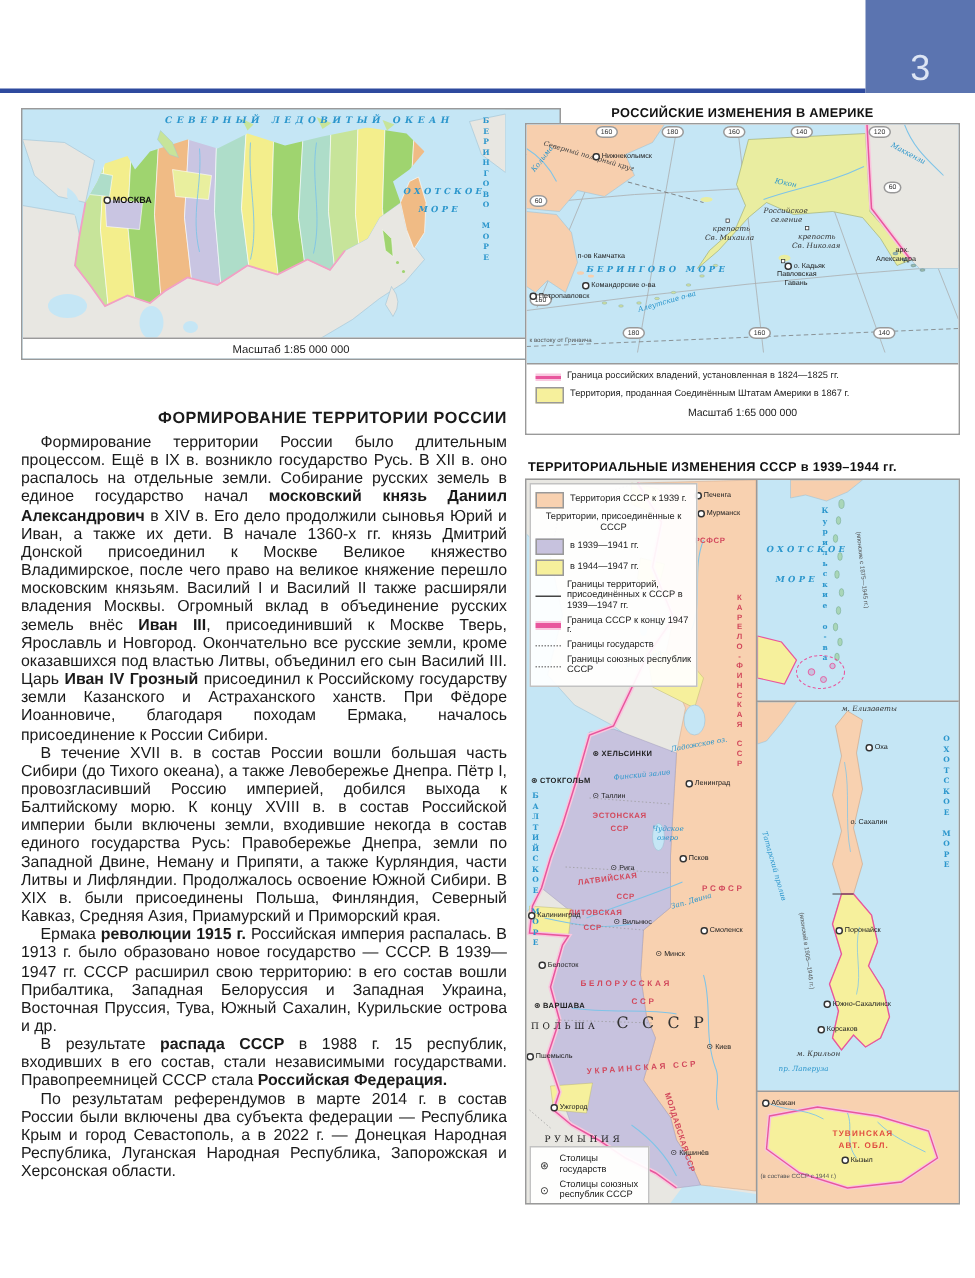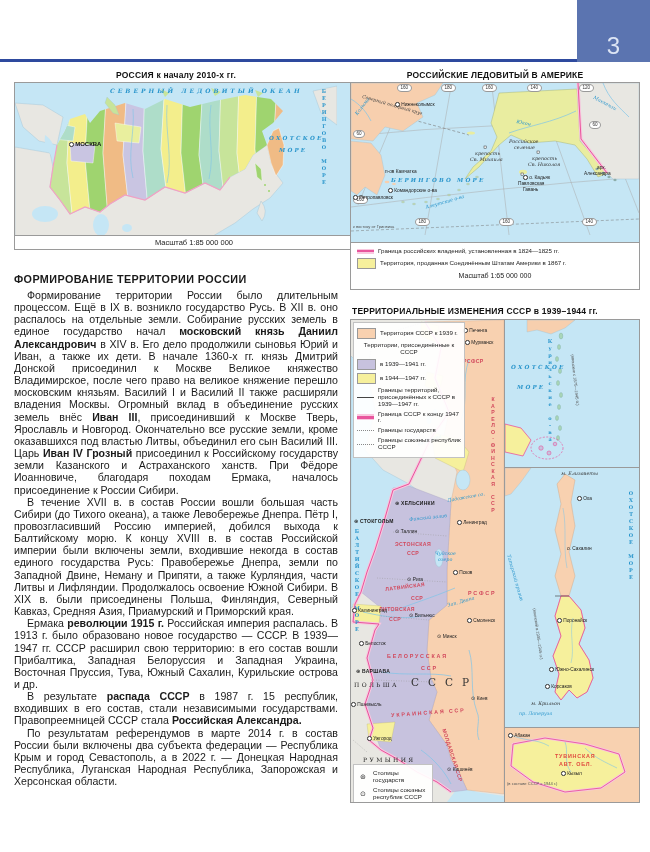--- a/index.html
+++ b/index.html
@@ -16,21 +16,21 @@
   .fig-russia{position:absolute;left:14px;top:70px;width:324px;}
   .fig-russia .mbox{width:360px;height:168px;margin-top:2px;}
   .fig-america{position:absolute;left:350px;top:70px;width:290px;}
   .fig-america .mbox{width:290px;height:208px;margin-top:2px;background:#fff;}
   .scalebar{position:absolute;left:0;bottom:0;width:100%;height:13px;background:#fff;
             border-top:1px solid #9a9a9a;font-size:7.5px;text-align:center;line-height:13px;color:#222;}
   .am-legend{position:absolute;left:0;bottom:0;width:100%;height:47px;background:#fff;
              border-top:1px solid #9a9a9a;padding:3px 6px 0 6px;box-sizing:border-box;}
   .am-scale{font-size:7px;text-align:center;color:#222;margin-top:1px;}
   
-  .heading{position:absolute;left:14px;top:266px;width:324px;text-align:left;
+  .heading{position:absolute;left:14px;top:266px;width:324px;text-align:right;
            font-size:10.8px;font-weight:bold;letter-spacing:.4px;}
   .article{position:absolute;left:14px;top:289px;width:324px;height:516px;overflow:hidden;
            font-size:10.6px;line-height:12.15px;text-align:justify;}
   .article p{margin:0;text-indent:13px;}
   .article .b{font-weight:bold;}
   
   .fig-ussr{position:absolute;left:350px;top:306px;width:290px;}
   .fig-ussr .mbox{width:290px;height:484px;margin-top:3px;background:#e8e7e2;}
   .fig-ussr .map-ttl{text-align:left;padding-left:2px;}
   .inset{position:absolute;overflow:hidden;}
@@ -83,21 +83,20 @@
 <body>
 
 <div class="page">
 
   <div class="hdr-rule"></div>
   <div class="pagenum">
       <span>3</span>
     </div>
 
   <figure class="fig-russia" style="margin:0">
-    <div class="map-ttl">РОССИЯ к началу 2010-х гг.</div>
     <div class="mbox">
       <svg width="322" height="153" viewBox="0 0 322 153">
         <rect width="322" height="153" fill="#c5e6f5"></rect>
 
         <path d="M0,20 L28,22 L48,34 L42,62 L24,58 L8,44 Z" fill="#e8e7e2" stroke="#9fc3d5" stroke-width="0.4"></path>
         <path d="M0,64 L35,70 L38,84 L35,104 L45,117 L55,131 L70,124 L85,129 L95,121 L110,112 L130,117 L150,104 L170,110 L190,100 L205,107 L215,94 L230,86 L238,72 L252,62 L256,80 L262,92 L268,100 L255,115 L238,126 L220,140 L198,153 L0,153 Z" fill="#e8e7e2" stroke="#9fc3d5" stroke-width="0.4"></path>
         <path d="M298,8 L322,3 L322,42 L306,30 Z" fill="#e8e7e2" stroke="#9fc3d5" stroke-width="0.4"></path>
         <path d="M246,118 Q254,128 247,138 L242,130 Z" fill="#e8e7e2" stroke="#9fc3d5" stroke-width="0.4"></path>
 
         <clipPath id="ruClip">
@@ -147,21 +146,21 @@
           <span class="lbl cap" style="left: 54px; top: 58px;"><i class="dotm"></i>МОСКВА</span>
           <span class="lbl sea-sp" style="left: 254px; top: 52px;">ОХОТСКОЕ</span>
           <span class="lbl sea-sp" style="left: 264px; top: 64px;">МОРЕ</span>
           <span class="lbl sea-v" style="left: 306px; top: 5px; height: 95px;">БЕРИНГОВО МОРЕ</span>
         </div>
       <div class="scalebar">Масштаб 1:85 000 000</div>
     </div>
   </figure>
 
   <figure class="fig-america" style="margin:0">
-    <div class="map-ttl">РОССИЙСКИЕ ЛЕДОВИТЫЙ В АМЕРИКЕ</div>
+    <div class="map-ttl">РОССИЙСКИЕ ИЗМЕНЕНИЯ В АМЕРИКЕ</div>
     <div class="mbox">
       <svg width="288" height="160" viewBox="0 0 288 160">
         <rect width="288" height="160" fill="#c5e6f5"></rect>
 
         <g stroke="#aaa" stroke-width="0.5" fill="none">
           <path d="M56,4 L7,122"></path>
             <path d="M100,4 L74,152"></path>
             <path d="M141,4 L158,152"></path>
           <path d="M186,4 L239,152"></path>
             <path d="M238,4 L288,130"></path>
@@ -262,21 +261,21 @@
         <div class="am-scale">Масштаб 1:65 000 000</div>
       </div>
     </div>
   </figure>
 
   <h1 class="heading">ФОРМИРОВАНИЕ ТЕРРИТОРИИ РОССИИ</h1>
   <div class="article">
       <p><span>Формирование территории России было длительным процессом. Ещё в IX в. возникло государство Русь. В XII в. оно распалось на отдельные земли. Собирание русских земель в единое государство начал </span><span class="b">московский князь Даниил Александрович</span><span> в XIV в. Его дело продолжили сыновья Юрий и Иван, а также их дети. В начале 1360-х гг. князь Дмитрий Донской присоединил к Москве Великое княжество Владимирское, после чего право на великое княжение перешло московским князьям. Василий I и Василий II также расширяли владения Москвы. Огромный вклад в объединение русских земель внёс </span><span class="b">Иван III</span><span>, присоединивший к Москве Тверь, Ярославль и Новгород. Окончательно все русские земли, кроме оказавшихся под властью Литвы, объединил его сын Василий III. Царь </span><span class="b">Иван IV Грозный</span><span> присоединил к Российскому государству земли Казанского и Астраханского ханств. При Фёдоре Иоанновиче, благодаря походам Ермака, началось присоединение к России Сибири.</span></p>
       <p><span>В течение XVII в. в состав России вошли большая часть Сибири (до Тихого океана), а также Левобережье Днепра. Пётр I, провозгласивший Россию империей, добился выхода к Балтийскому морю. К концу XVIII в. в состав Российской империи были включены земли, входившие некогда в состав единого государства Русь: Правобережье Днепра, земли по Западной Двине, Неману и Припяти, а также Курляндия, части Литвы и Лифляндии. Продолжалось освоение Южной Сибири. В XIX в. были присоединены Польша, Финляндия, Северный Кавказ, Средняя Азия, Приамурский и Приморский края.</span></p>
       <p><span>Ермака </span><span class="b">революции 1915 г.</span><span> Российская империя распалась. В 1913 г. было образовано новое государство — СССР. В 1939—1947 гг. СССР расширил свою территорию: в его состав вошли Прибалтика, Западная Белоруссия и Западная Украина, Восточная Пруссия, Тува, Южный Сахалин, Курильские острова и др.</span></p>
-      <p><span>В результате </span><span class="b">распада СССР</span><span> в 1987 г. 15 республик, входивших в его состав, стали независимыми государствами. Правопреемницей СССР стала </span><span class="b">Российская Александра.</span></p>
+      <p><span>В результате </span><span class="b">распада СССР</span><span> в 1988 г. 15 республик, входивших в его состав, стали независимыми государствами. Правопреемницей СССР стала </span><span class="b">Российская Федерация.</span></p>
       <p><span>По результатам референдумов в марте 2014 г. в состав России были включены два субъекта федерации — Республика Крым и город Севастополь, а в 2022 г. — Донецкая Народная Республика, Луганская Народная Республика, Запорожская и Херсонская области.</span></p>
     </div>
 
   <figure class="fig-ussr" style="margin:0">
     <div class="map-ttl">ТЕРРИТОРИАЛЬНЫЕ ИЗМЕНЕНИЯ СССР в 1939–1944 гг.</div>
     <div class="mbox">
 
       <svg class="inset" style="left:0;top:0" width="153" height="482" viewBox="0 0 153 482">
         <rect width="153" height="482" fill="#e8e7e2"></rect>
 

